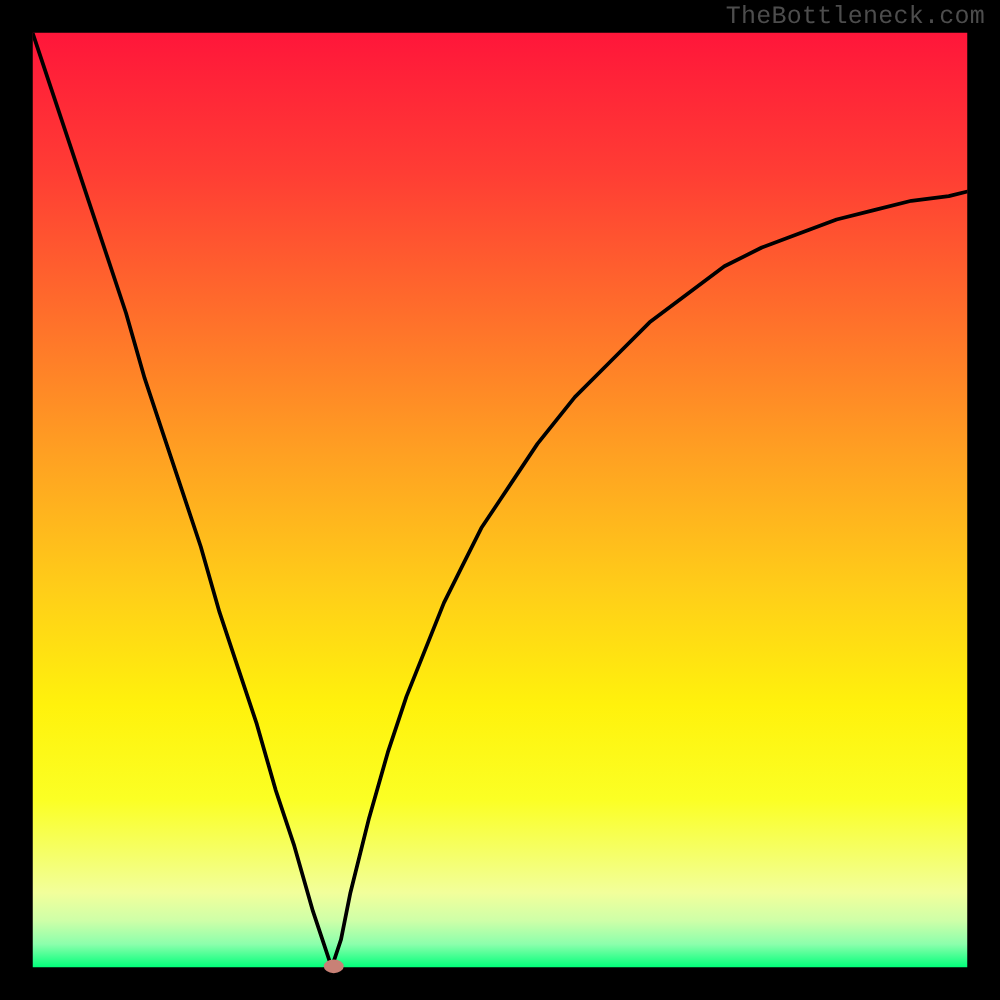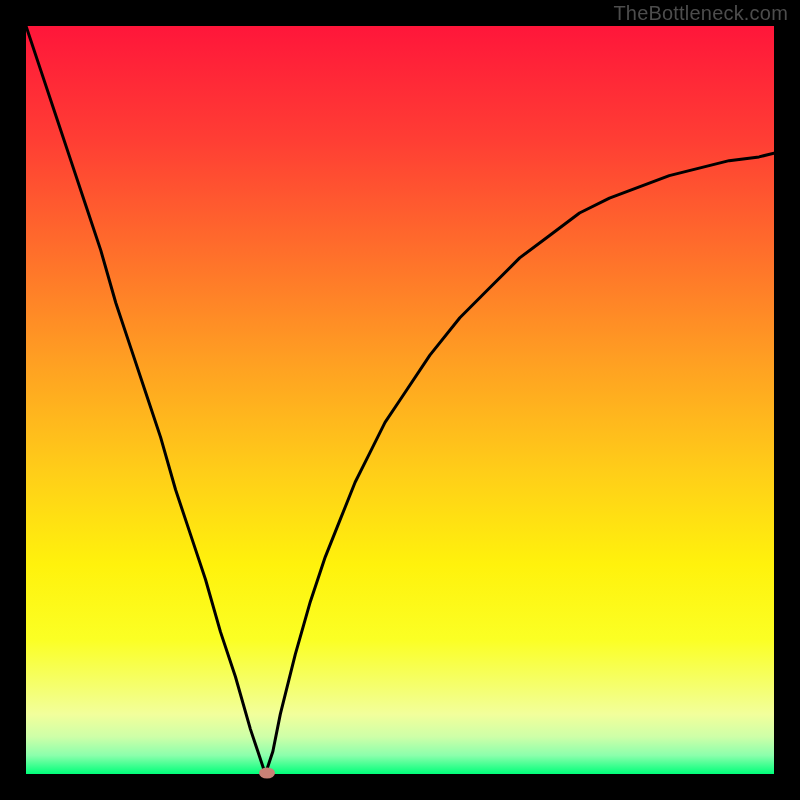--- a/index.html
+++ b/index.html
@@ -9,20 +9,21 @@
     height: 800px;
     background: #000;
     overflow: hidden;
     font-family: Arial, Helvetica, sans-serif;
   }
   .frame {
     position: relative;
     width: 800px;
     height: 800px;
     background: #000;
+    font-family: Liberation Mono, monospace;
   }
   .attrib {
     position: absolute;
     top: 2px;
     right: 12px;
     color: #4d4d4d;
     font-size: 20px;
     font-weight: 500;
     letter-spacing: 0.2px;
   }

